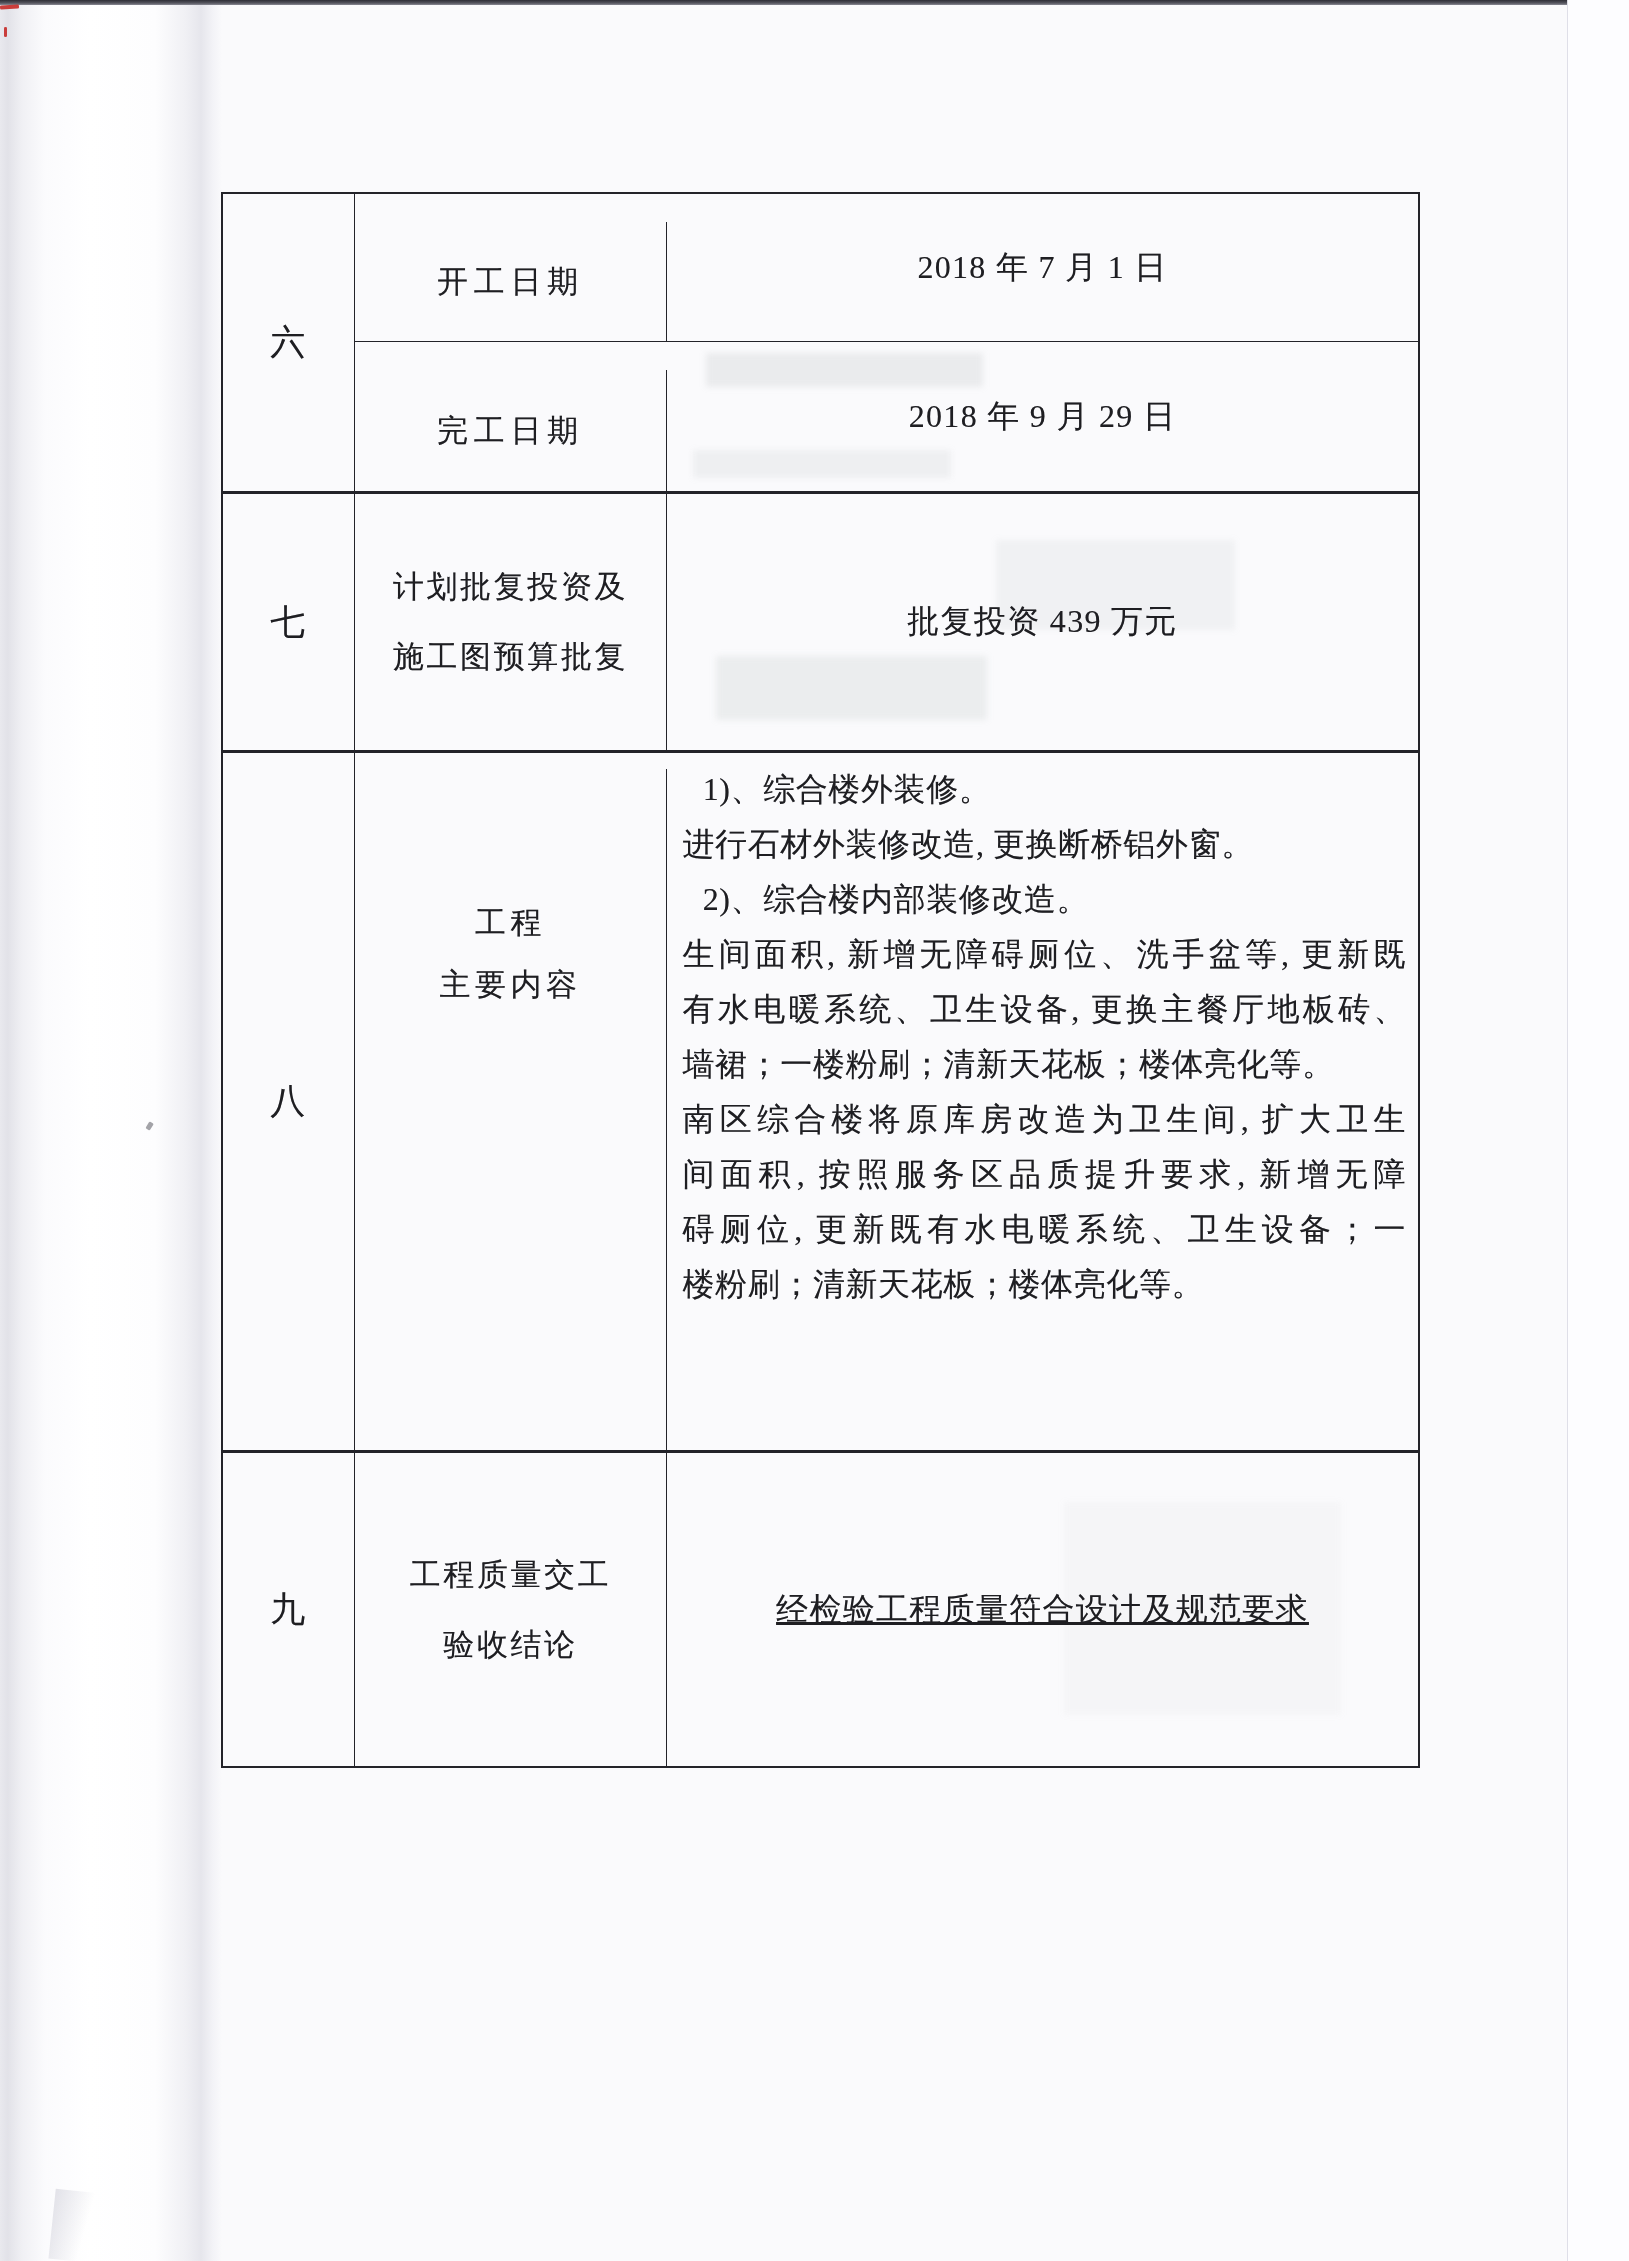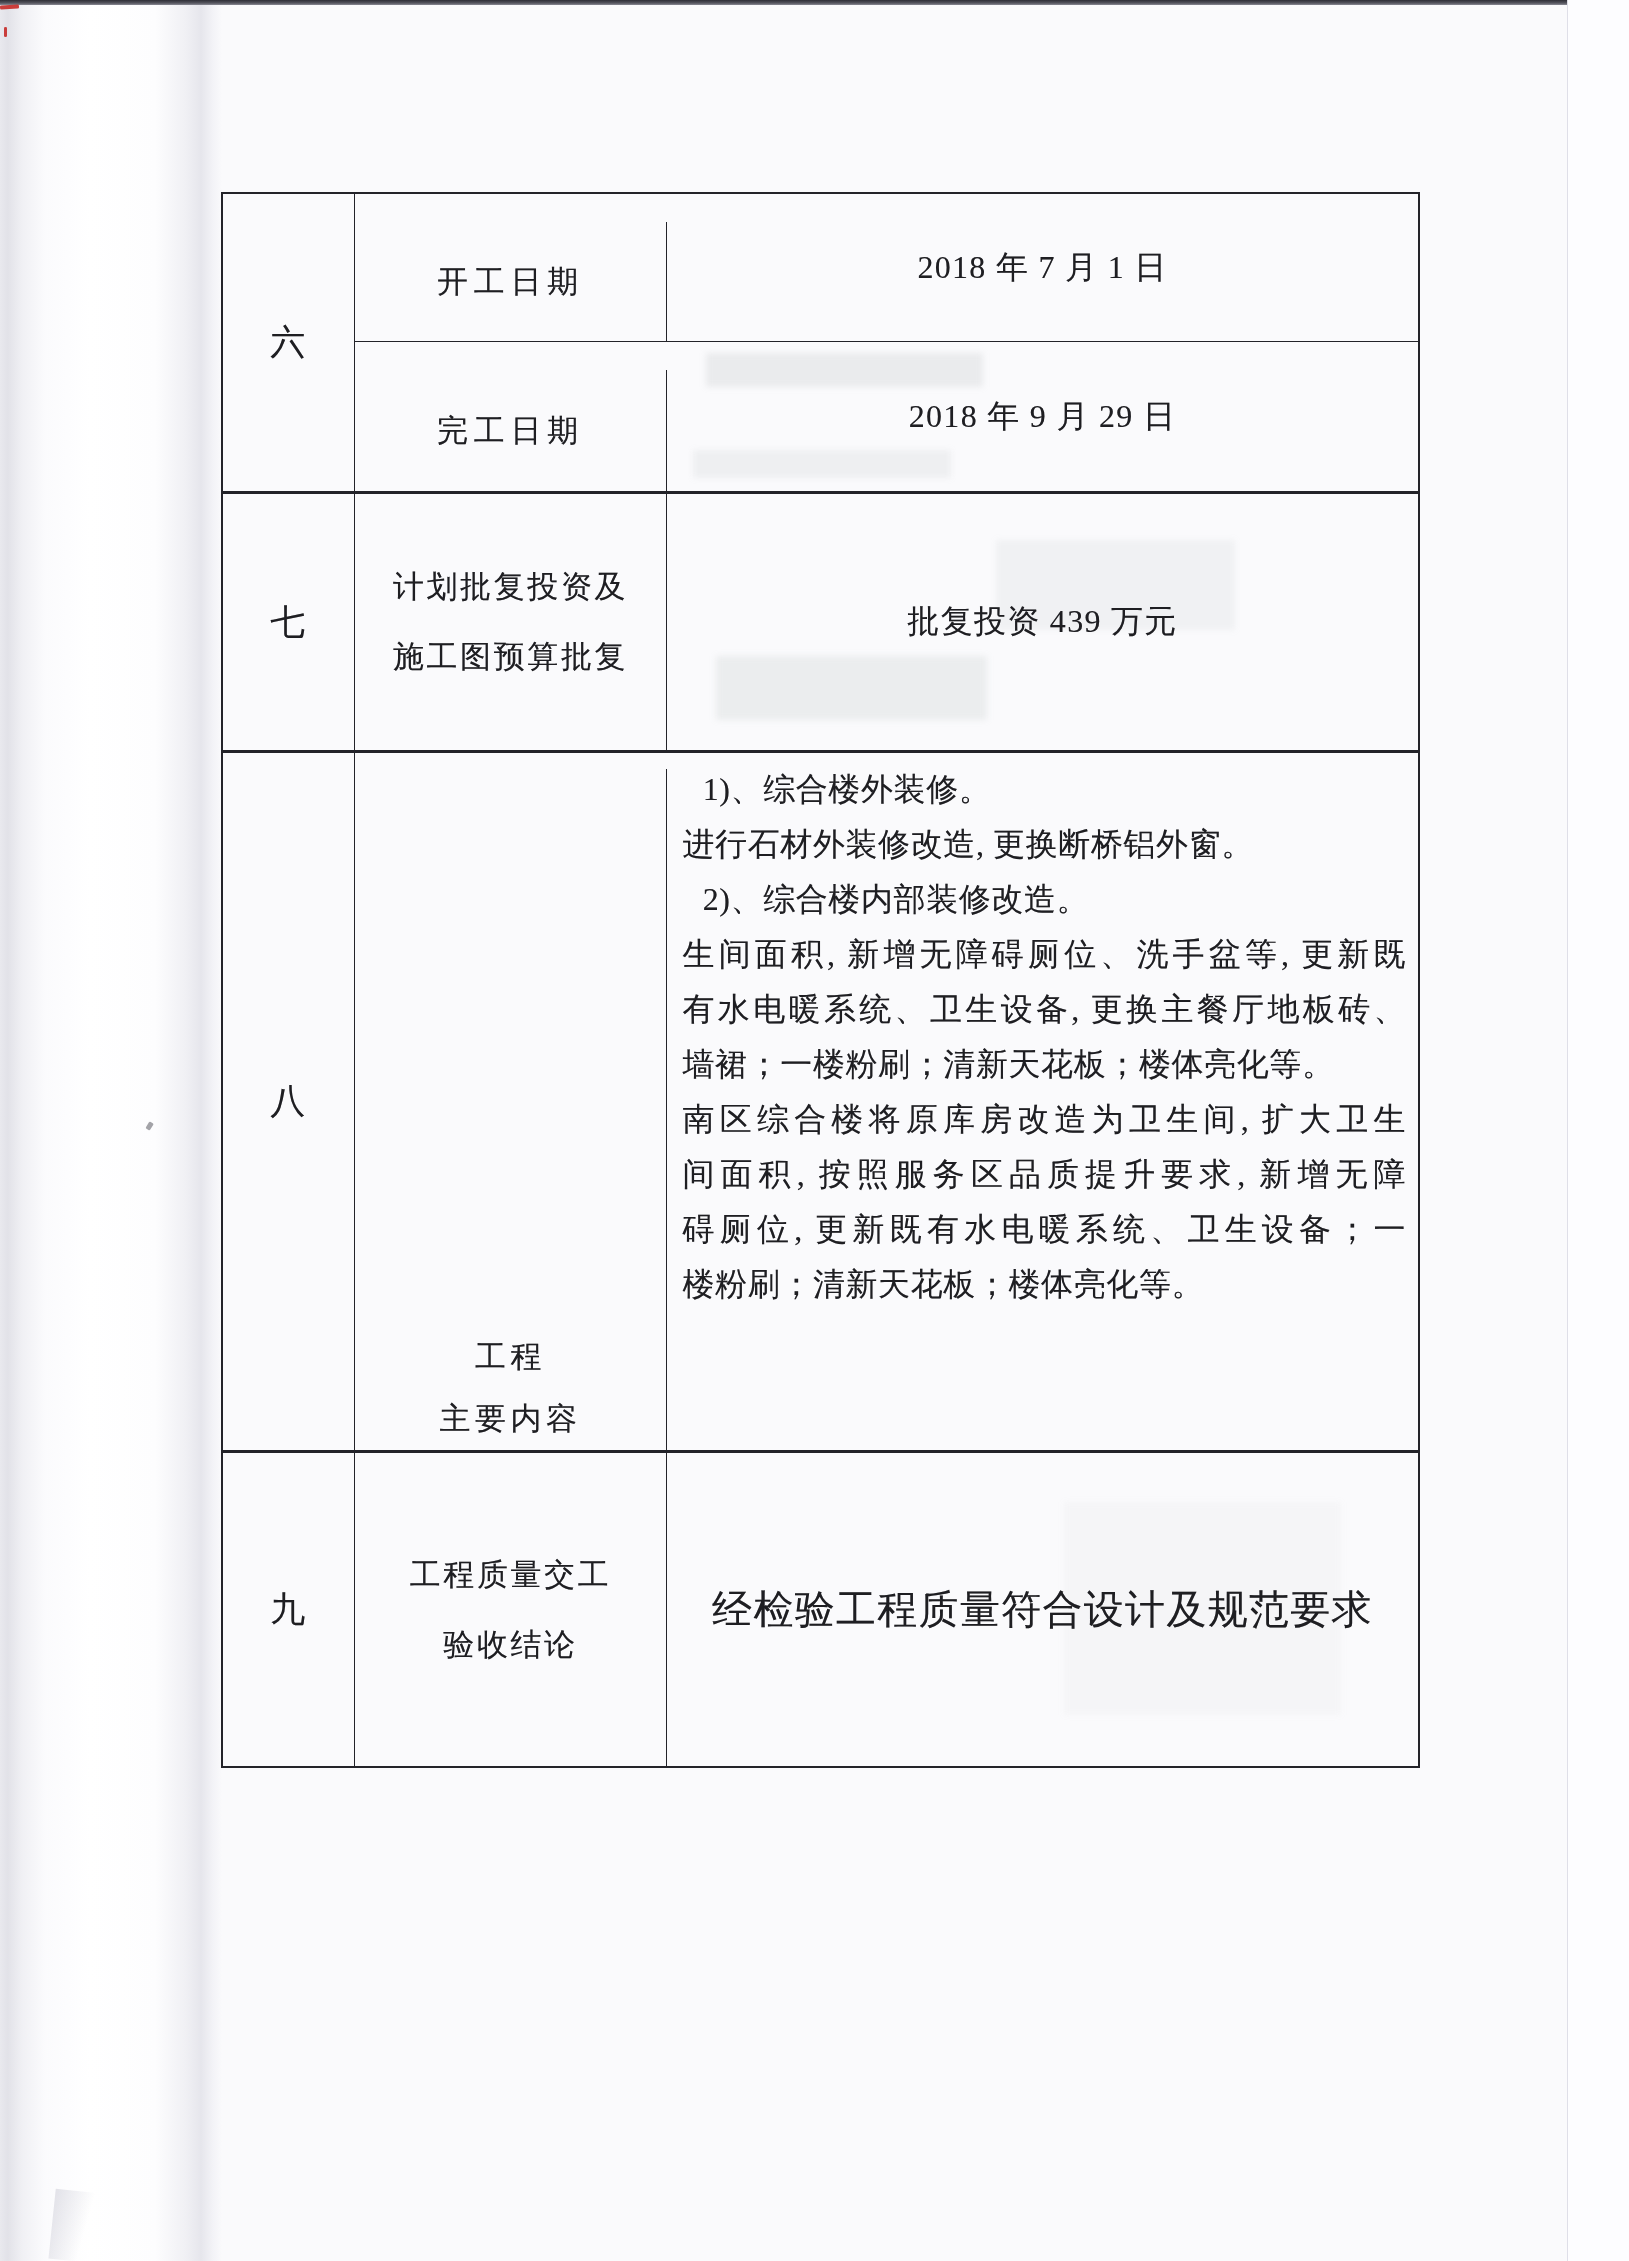--- a/index.html
+++ b/index.html
@@ -119,21 +119,21 @@
     <div class="cell fvalue secend lastcol" style="grid-column:3;grid-row:2;">2018 年 9 月 29 日</div>
 
     <div class="cell idx secend" style="grid-column:1;grid-row:3;">七</div>
     <div class="cell flabel2 secend" style="grid-column:2;grid-row:3;letter-spacing:2.6px;">
       <div>计划批复投资及</div>
       <div>施工图预算批复</div>
     </div>
     <div class="cell fvalue secend lastcol" style="grid-column:3;grid-row:3;">批复投资 439 万元</div>
 
     <div class="cell idx secend" style="grid-column:1;grid-row:4;">八</div>
-    <div class="cell flabel2 secend c-eight-label" style="grid-column:2;grid-row:4;align-items:center;justify-content:flex-end;margin-top:16px;">
+    <div class="cell flabel2 secend c-eight-label" style="grid-column:2;grid-row:4;align-items:center;justify-content:flex-start;margin-top:16px;">
       <div>工程</div>
       <div>主要内容</div>
     </div>
     <div class="cell content secend lastcol" style="grid-column:3;grid-row:4;">
       <div class="cl ind"> 1)、综合楼外装修。</div>
       <div class="cl">进行石材外装修改造, 更换断桥铝外窗。</div>
       <div class="cl ind"> 2)、综合楼内部装修改造。</div>
       <div class="cl fill">生间面积, 新增无障碍厕位、洗手盆等, 更新既</div>
       <div class="cl fill">有水电暖系统、卫生设备, 更换主餐厅地板砖、</div>
       <div class="cl">墙裙；一楼粉刷；清新天花板；楼体亮化等。</div>
@@ -141,17 +141,17 @@
       <div class="cl fill">间面积, 按照服务区品质提升要求, 新增无障</div>
       <div class="cl fill">碍厕位, 更新既有水电暖系统、卫生设备；一</div>
       <div class="cl">楼粉刷；清新天花板；楼体亮化等。</div>
     </div>
 
     <div class="cell idx rowlast" style="grid-column:1;grid-row:5;">九</div>
     <div class="cell flabel2 rowlast" style="grid-column:2;grid-row:5;letter-spacing:2.6px;">
       <div>工程质量交工</div>
       <div>验收结论</div>
     </div>
-    <div class="cell fvalue rowlast lastcol" style="grid-column:3;grid-row:5;font-size:40px;">经检验工程质量符合设计及规范要求</div>
+    <div class="cell fvalue rowlast lastcol" style="grid-column:3;grid-row:5;font-size:32px;text-decoration:underline;">经检验工程质量符合设计及规范要求</div>
 
   </div>
 </div>
 
 
 </body></html>

